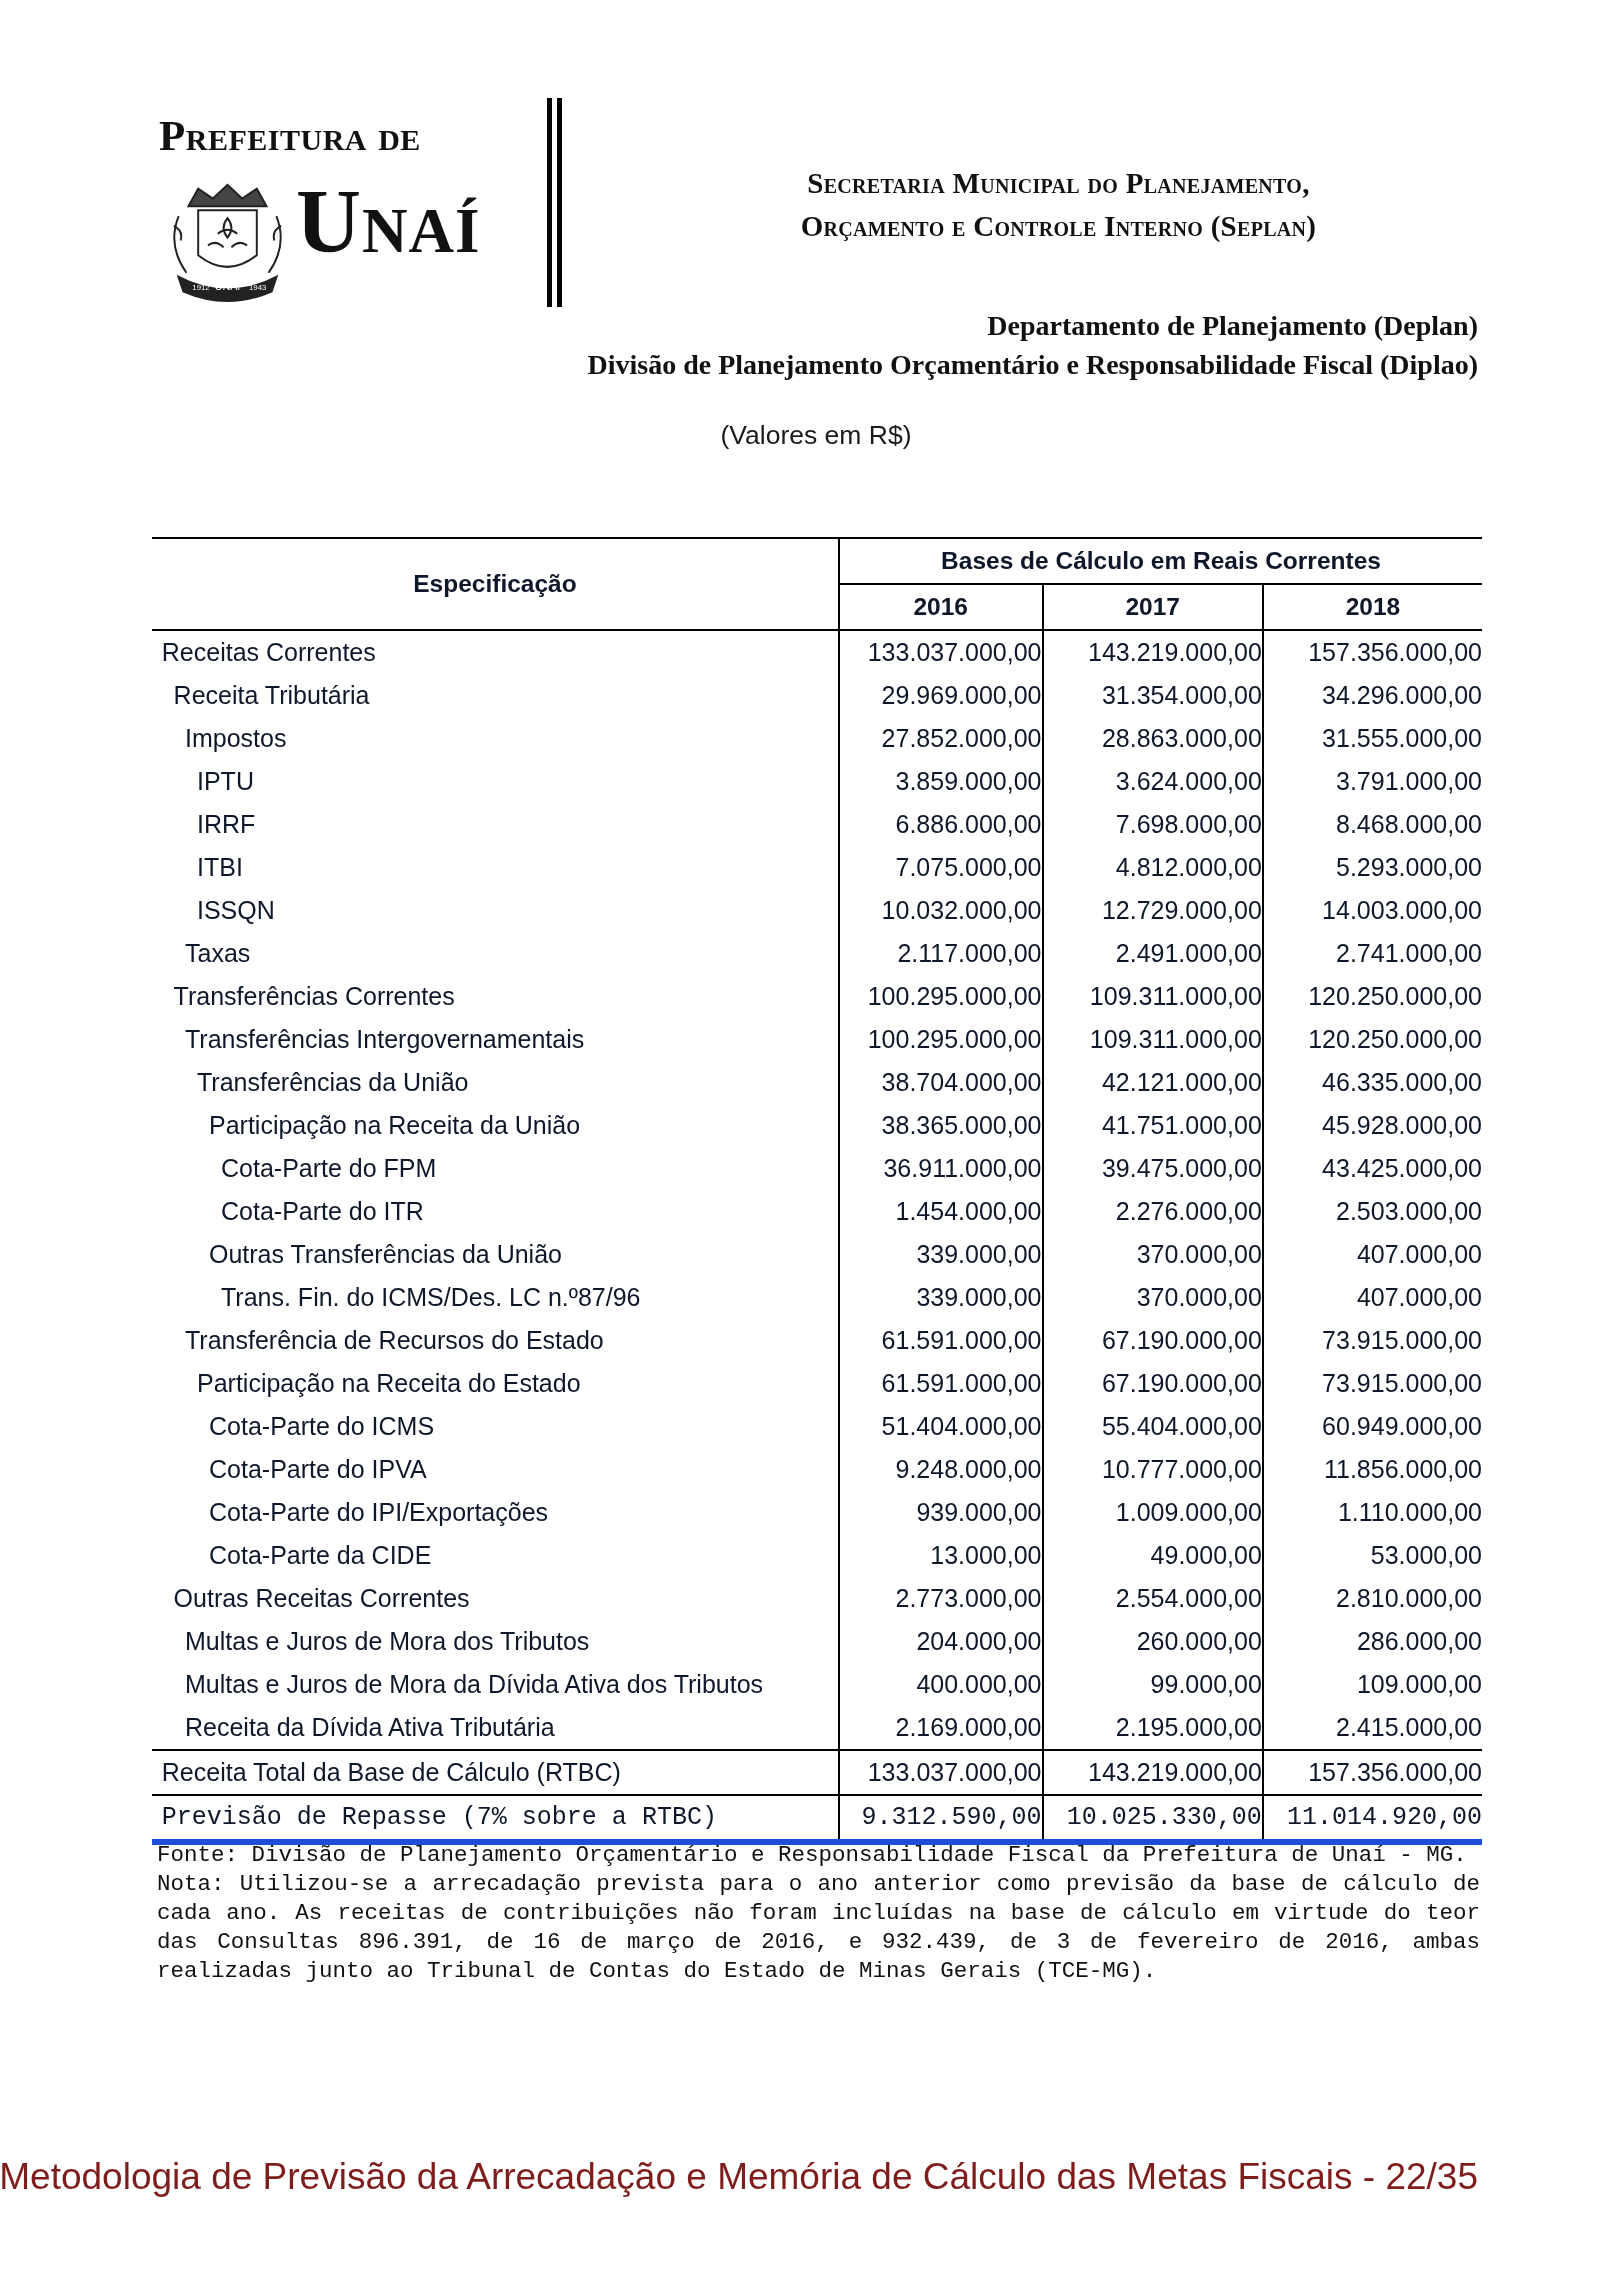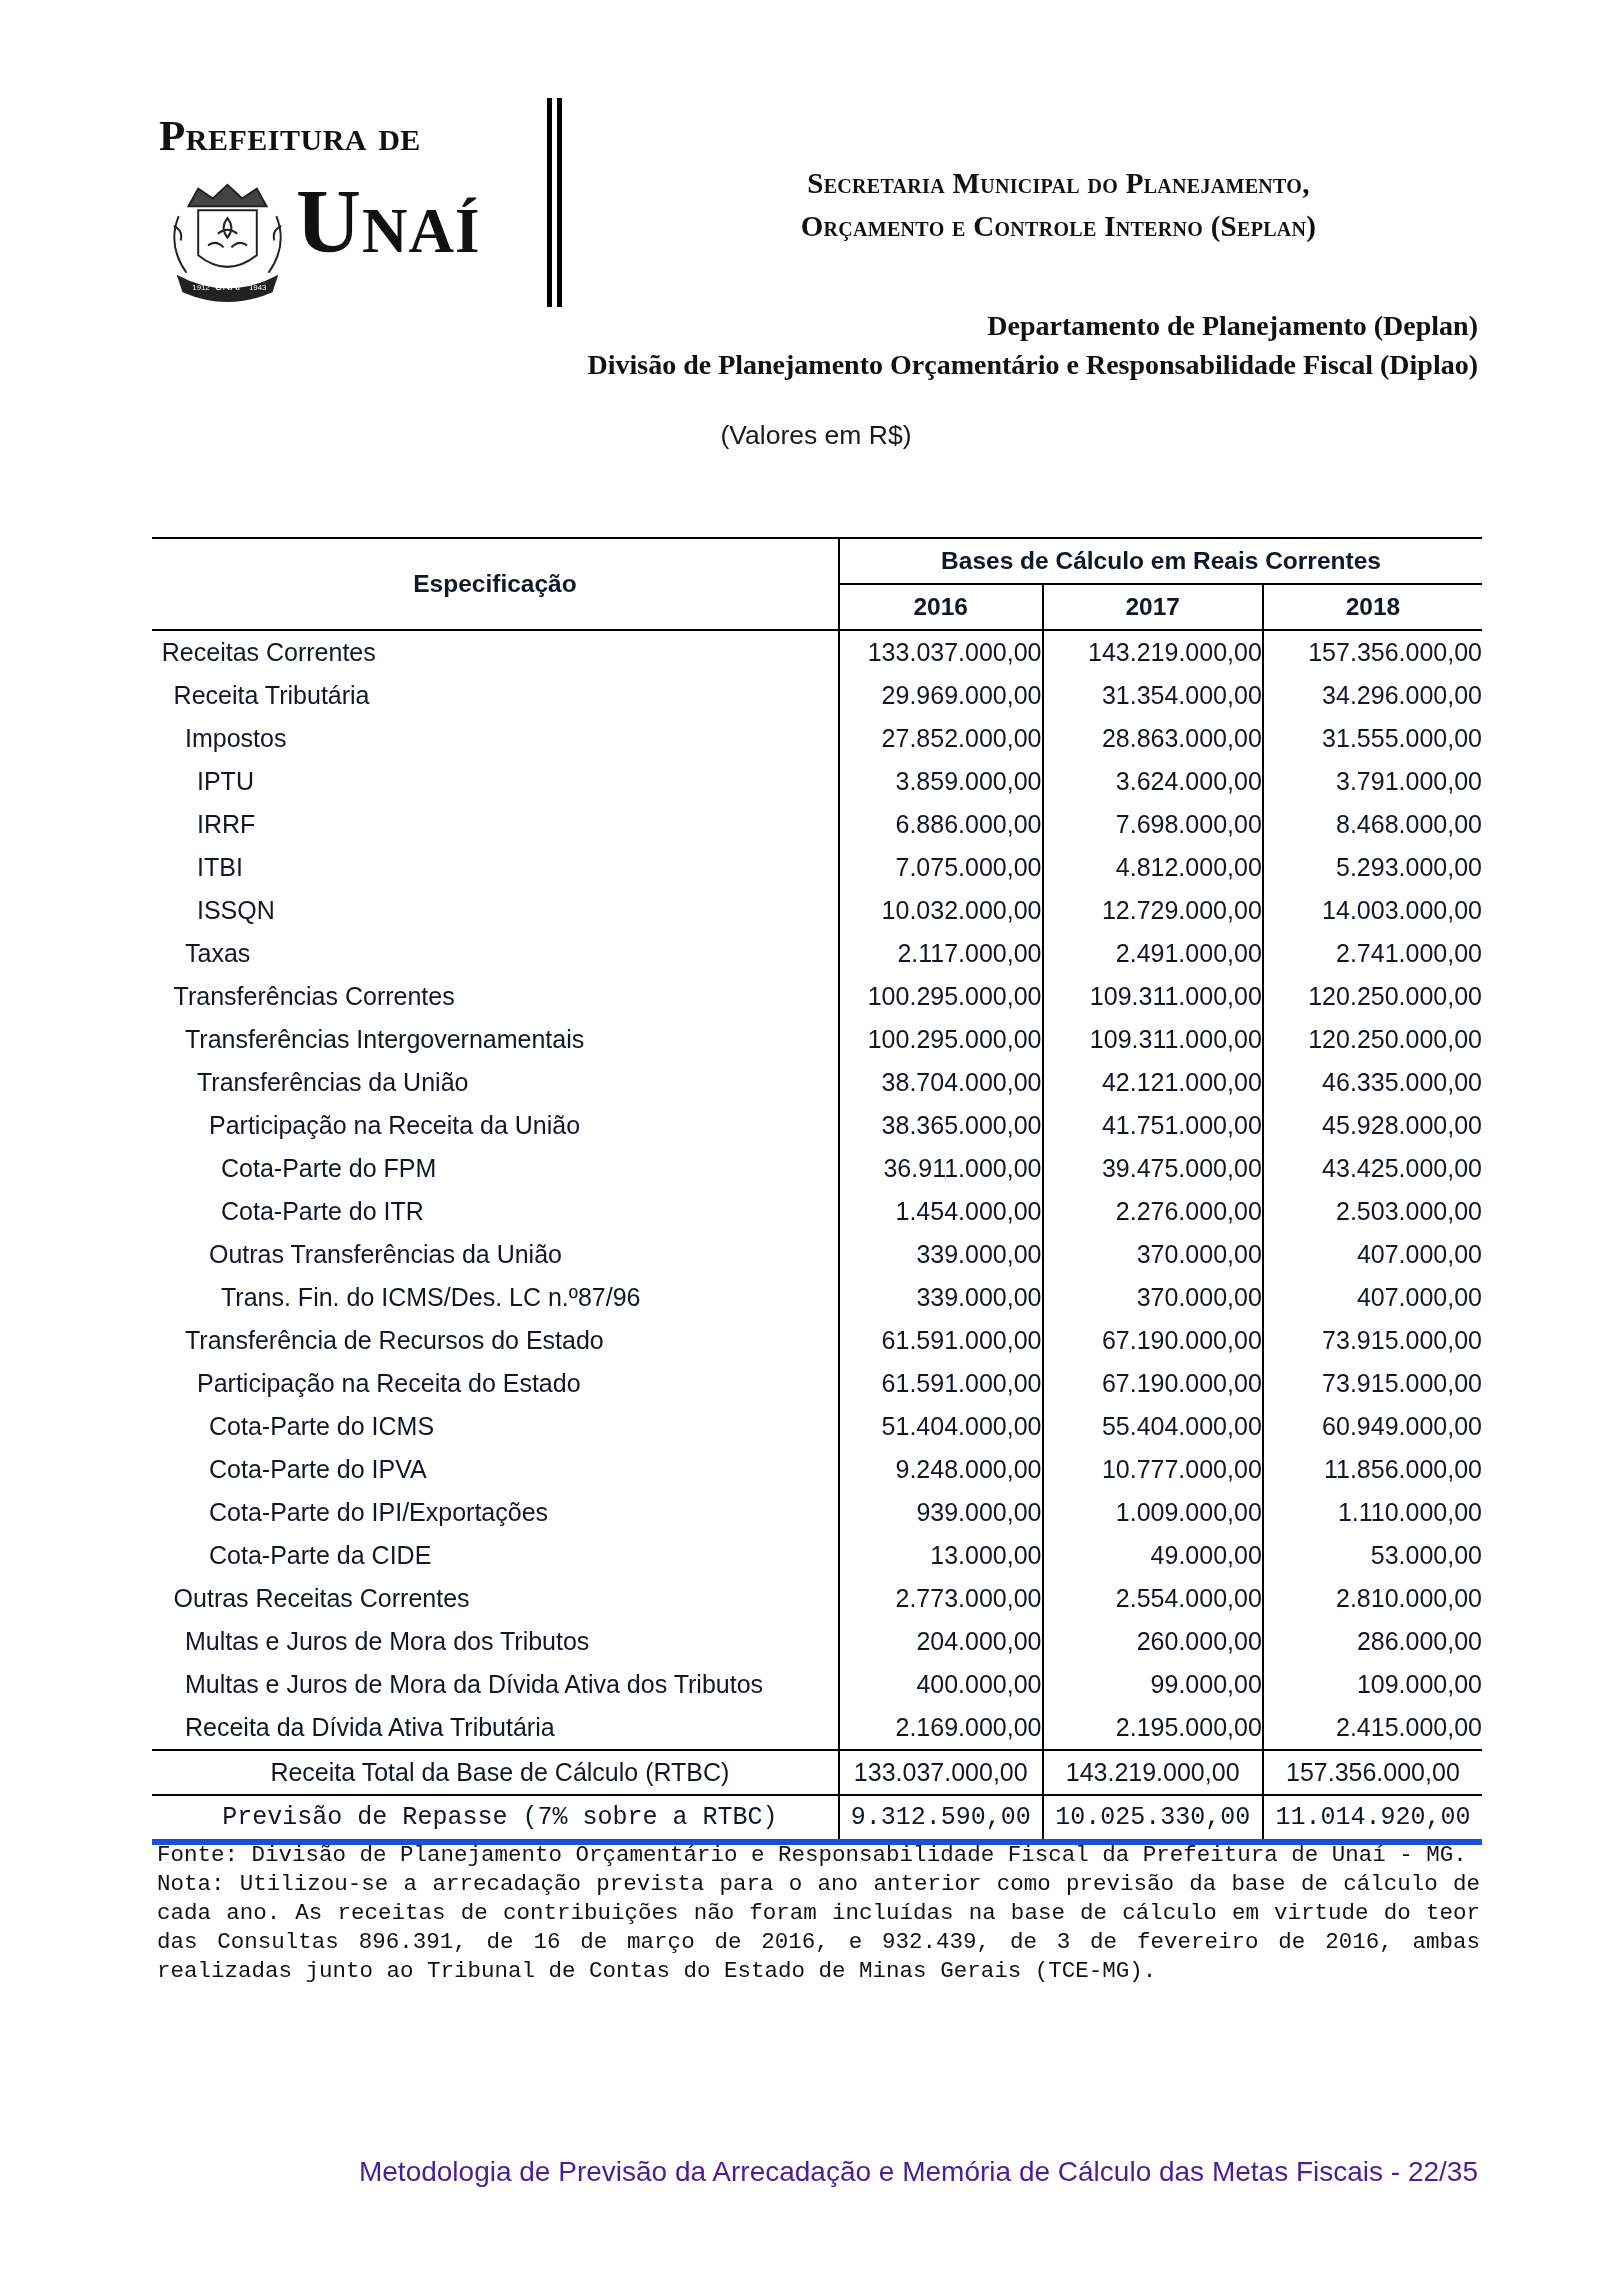--- a/index.html
+++ b/index.html
@@ -39,36 +39,36 @@
       position: absolute; left: 152px; top: 537px; width: 1330px;
       border-collapse: collapse; font-size: 25px; color: #0f172a;
     }
     table.memoria th, table.memoria td { padding: 0; height: 43px; }
     table.memoria thead th { font-weight: bold; font-size: 24.5px; text-align: center; height: 44px; }
     .th-spec { border-top: 2.9px solid #000; border-bottom: 2.9px solid #000; width: 686px; }
     .th-bases { border-top: 2.9px solid #000; border-left: 2px solid #000; border-bottom: 2px solid #000; }
     .th-year { border-left: 2px solid #000; border-bottom: 2.9px solid #000; }
     td.lbl { text-align: left; white-space: nowrap; }
     td.val { text-align: right; border-left: 2px solid #000; padding-right: 7.8px; white-space: nowrap; }
-    tr.total td { border-top: 2px solid #000; text-align: center; }
+    tr.total td { border-top: 2px solid #000; }
     tr.last td { border-bottom: 6px solid #1d4ed8; font-family: Liberation Mono, monospace; }
     .i0 { padding-left: 9.8px !important; }
     .i1 { padding-left: 21.6px !important; }
     .i2 { padding-left: 33px !important; }
     .i3 { padding-left: 45px !important; }
     .i4 { padding-left: 57px !important; }
     .i5 { padding-left: 69px !important; }
     .notes {
       position: absolute; left: 157px; width: 1323px; top: 1841px;
       font-size: 22.5px; line-height: 29px; text-align: justify; color: #111;
     }
     .notes p { margin: 0; font-family: Liberation Mono, monospace; }
     .footer {
       position: absolute; right: 142px; top: 2156px;
-      font-size: 28px; color: #4c1d95; white-space: nowrap;
+      font-size: 37px; color: #7f1d1d; white-space: nowrap;
     }
   </style>
 </head>
 <body>
 
 <div class="header-left">
   <div class="pref-title">Prefeitura de</div>
   <div class="logo-row">
     <svg class="crest" viewBox="0 0 140 130">
       <g fill="none" stroke="#222" stroke-width="2">

